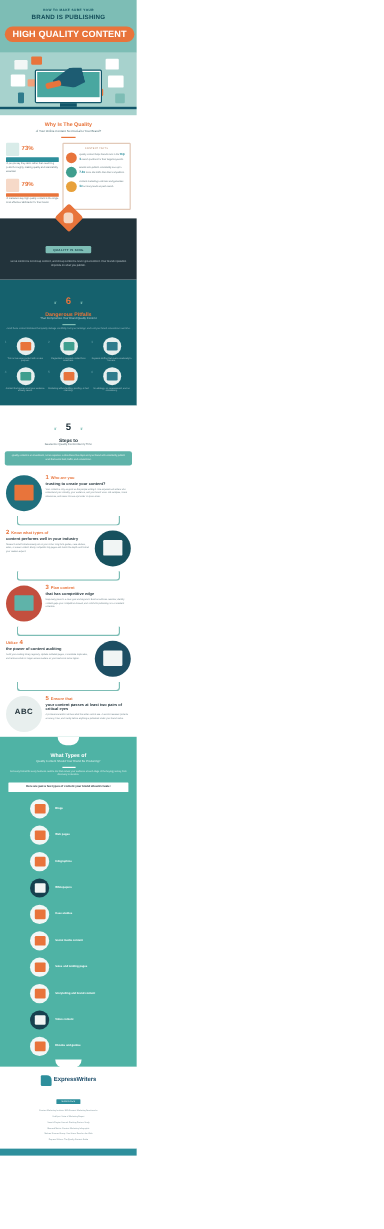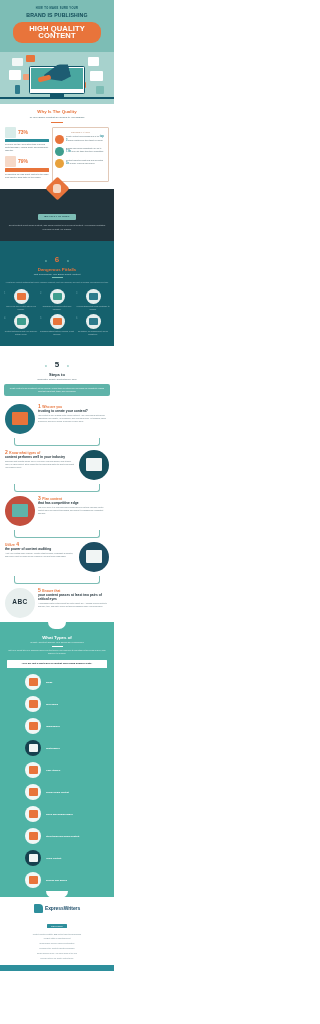--- a/index.html
+++ b/index.html
@@ -35,21 +35,21 @@
     font-weight: bold;
     text-transform: uppercase;
     margin-top: 1.5px;
     line-height: 1.2;
   }
   .hdr-banner {
     margin: 3px auto 0 auto;
     background: #e8743b;
     border-radius: 9px;
     padding: 3px 2px;
-    width: 88px;
+    width: 108px;
     color: #fff;
     font-size: 7.6px;
     font-weight: bold;
     letter-spacing: 0.1px;
     text-transform: uppercase;
     line-height: 1;
   }
 
   
   .hero {

